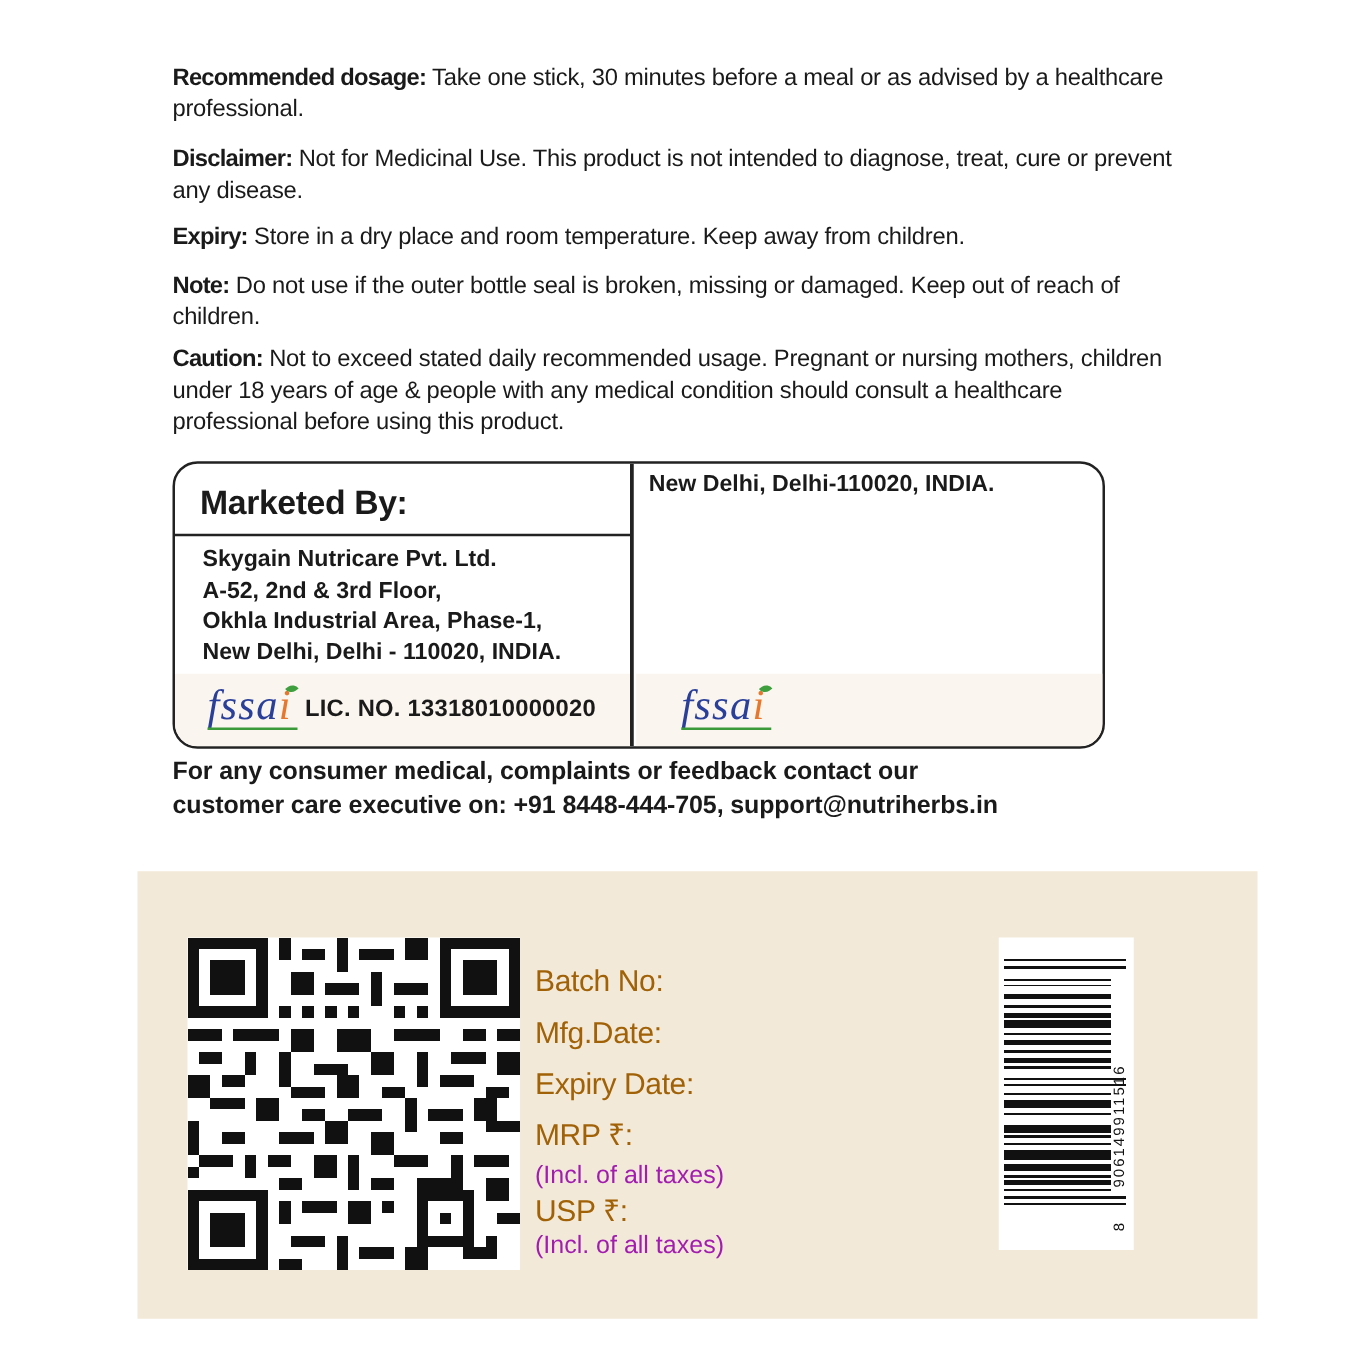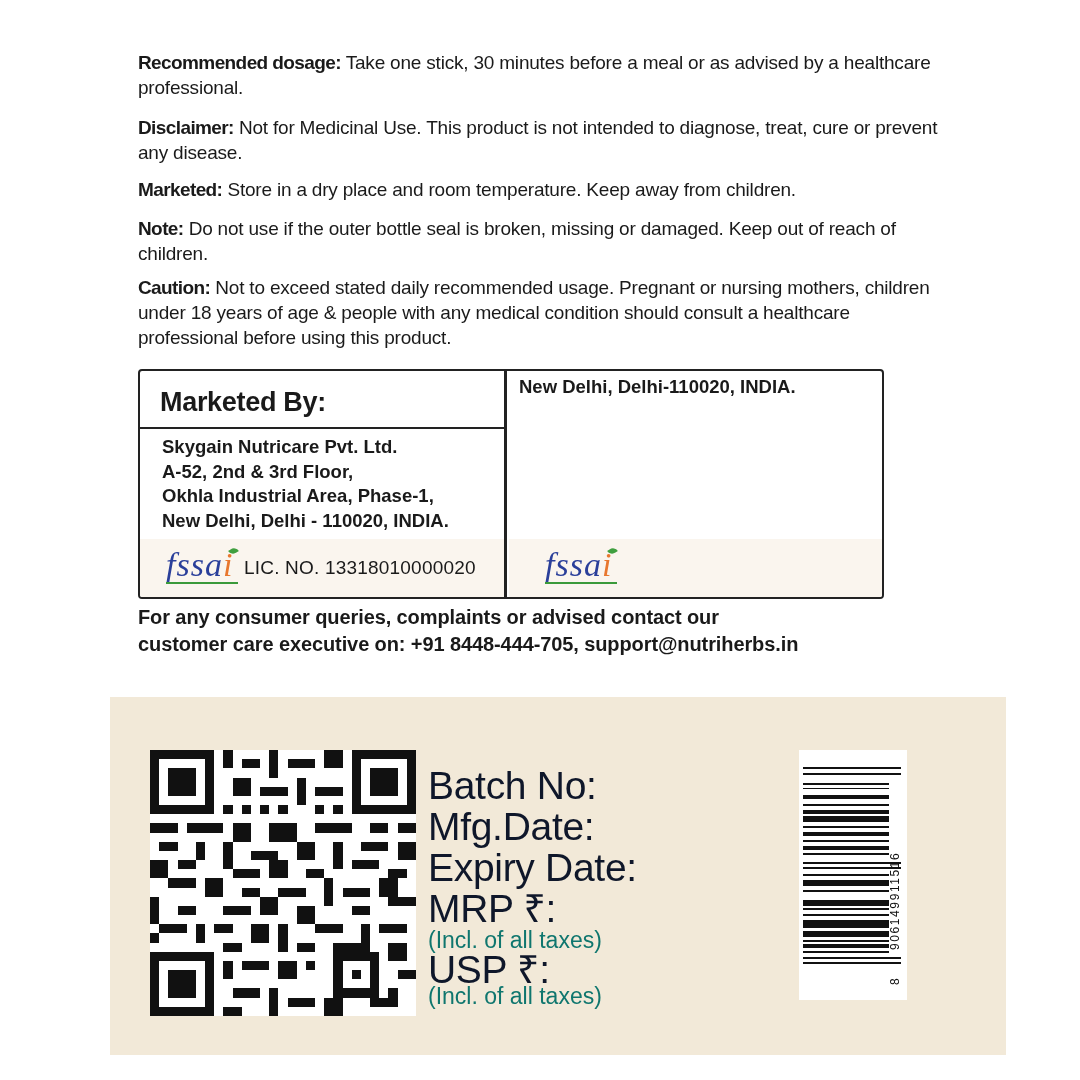--- a/index.html
+++ b/index.html
@@ -7,56 +7,56 @@
       width: 1080px; height: 1080px; background: #ffffff; position: relative; overflow: hidden;
       font-family: "Liberation Sans", sans-serif; color: #1a1a1a;
     }
     .info { position: absolute; left: 138px; width: 800px; }
     .para { font-size: 19px; line-height: 25px; margin: 0; letter-spacing: -0.2px; }
     .para .lbl { font-weight: bold; font-size: 19px; letter-spacing: -0.6px; }
     #p0 { top: 50px; } #p1 { top: 115px; } #p2 { top: 177px; } #p3 { top: 216px; } #p4 { top: 275px; }
 
     .company-box {
       position: absolute; left: 138px; top: 369px; width: 746px; height: 230px;
-      border: 2px solid #222; border-radius: 4px; overflow: hidden; box-sizing: border-box;
+      border: 2px solid #222; border-radius: 20px; overflow: hidden; box-sizing: border-box;
     }
     .col { position: absolute; top: 0; bottom: 0; }
     .col-left { left: 0; width: 365px; }
     .col-right { left: 369px; right: 0; }
     .col-divider { position: absolute; left: 364px; top: 0; bottom: 0; width: 3px; background: #222; }
     .col-head { height: 58px; border-bottom: 2px solid #222; box-sizing: border-box; font-weight: bold; font-size: 27px; padding: 16px 0 0 20px; letter-spacing: -0.3px; }
     .col-right .col-head { padding-left: 10px; }
     .col-body { font-weight: bold; font-size: 18.5px; line-height: 24.5px; padding: 6px 0 0 22px; height: 110px; }
     .col-right .col-body { padding-left: 10px; padding-top: 4px; }
     .fssai-row { position: absolute; left: 0; right: 0; bottom: 0; height: 58px; background: #faf5ee; display: flex; align-items: center; padding-left: 22px; }
     .col-right .fssai-row { padding-left: 32px; }
     .fssai-logo { position: relative; font-family: "Liberation Serif", serif; font-style: italic; font-size: 34px; color: #2a3f9a; letter-spacing: 1px; width: 80px; height: 44px; }
     .fssai-logo .txt { position: absolute; left: 4px; top: 0; }
     .fssai-logo .i { color: #e8772e; }
     .fssai-logo .underline { position: absolute; left: 4px; right: 4px; bottom: 6px; height: 2px; background: #3a9a3a; }
     .fssai-logo .leaf { position: absolute; right: 4px; top: 2px; width: 9px; height: 6px; background: #3f9f3f; border-radius: 0 8px 0 8px; transform: rotate(-35deg); }
-    .lic { font-size: 19px; margin-left: 2px; letter-spacing: 0.2px; }
+    .lic { font-size: 19px; margin-left: 2px; letter-spacing: 0.2px; font-weight: bold; }
 
     .contact { position: absolute; left: 138px; top: 604px; font-weight: bold; font-size: 20px; line-height: 27px; width: 790px; letter-spacing: -0.1px; }
 
     .bottom-panel { position: absolute; left: 110px; top: 697px; width: 896px; height: 358px; background: #f2e9d8; }
     .qr { position: absolute; left: 40px; top: 53px; width: 266px; height: 266px; background: #fff; }
     .qr svg { display: block; }
     .batch { position: absolute; left: 318px; top: 68px; }
-    .batch .f { font-size: 39px; line-height: 41px; color: #0f172a; letter-spacing: -0.3px; }
-    .batch .sub { font-size: 23px; line-height: 22px; color: #0f766e; margin-bottom: 4px; }
+    .batch .f { font-size: 24px; line-height: 41px; color: #a16207; letter-spacing: -0.3px; }
+    .batch .sub { font-size: 20px; line-height: 22px; color: #a21caf; margin-bottom: 4px; }
     .barcode { position: absolute; left: 689px; top: 53px; width: 108px; height: 250px; background: #fff; }
   </style>
 </head>
 <body>
 
 <div>
   <p class="info para" id="p0"><span class="lbl">Recommended dosage</span><span class="lbl">:</span><span> Take one stick, 30 minutes before a meal or as advised by a healthcare professional.</span></p>
   <p class="info para" id="p1"><span class="lbl">Disclaimer:</span><span> Not for Medicinal Use. This product is not intended to diagnose, treat, cure or prevent any disease.</span></p>
-  <p class="info para" id="p2"><span class="lbl">Marketed:</span><span> Store in a dry place and room temperature. Keep away from children.</span></p>
+  <p class="info para" id="p2"><span class="lbl">Expiry:</span><span> Store in a dry place and room temperature. Keep away from children.</span></p>
   <p class="info para" id="p3"><span class="lbl">Note:</span><span> Do not use if the outer bottle seal is broken, missing or damaged. Keep out of reach of children.</span></p>
   <p class="info para" id="p4"><span class="lbl">Caution:</span><span> Not to exceed stated daily recommended usage. Pregnant or nursing mothers, children under 18 years of age &amp; people with any medical condition should consult a healthcare professional before using this product.</span></p>
 </div>
 
 <div class="company-box">
   <div class="col col-left">
     <div class="col-head">Marketed By:</div>
     <div class="col-body">
       <div>Skygain Nutricare Pvt. Ltd.</div>
       <div>A-52, 2nd &amp; 3rd Floor,</div>
@@ -81,21 +81,21 @@
       <div class="fssai-logo">
         <span class="txt">fssa<span class="i">i</span></span>
           <span class="underline"></span>
           <span class="leaf"></span>
       </div>
     </div>
   </div>
 </div>
 
 <div class="contact">
-  <div>For any consumer queries, complaints or advised contact our</div>
+  <div>For any consumer medical, complaints or feedback contact our</div>
   <div>customer care executive on: +91 8448-444-705, support@nutriherbs.in</div>
 </div>
 
 <div class="bottom-panel">
   <div class="qr">
     <svg width="266" height="266" viewBox="0 0 29 29" shape-rendering="crispEdges">
       <rect width="29" height="29" fill="#fff"></rect>
       <g fill="#111">
         <rect x="0" y="0" width="7" height="7"></rect>
           <rect x="1" y="1" width="5" height="5" fill="#fff"></rect>

